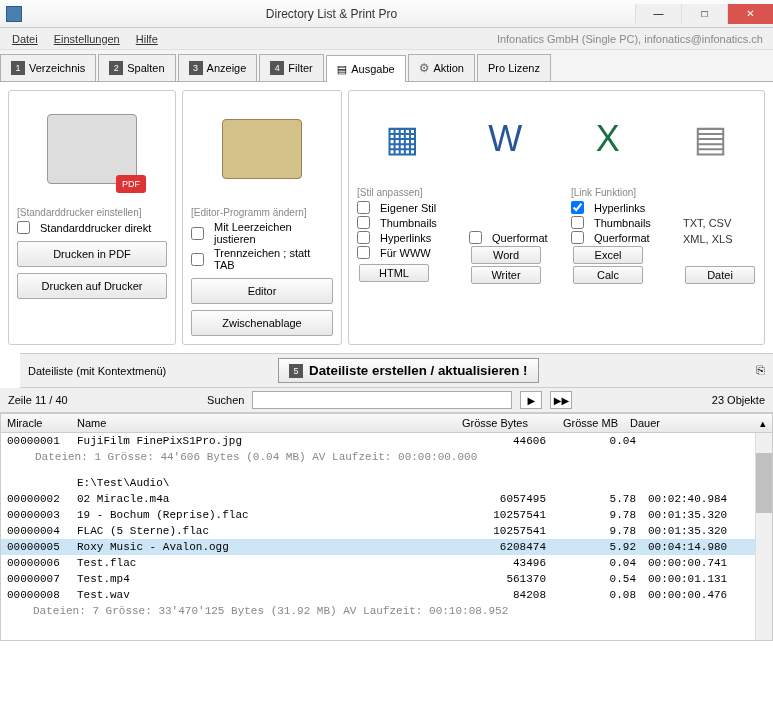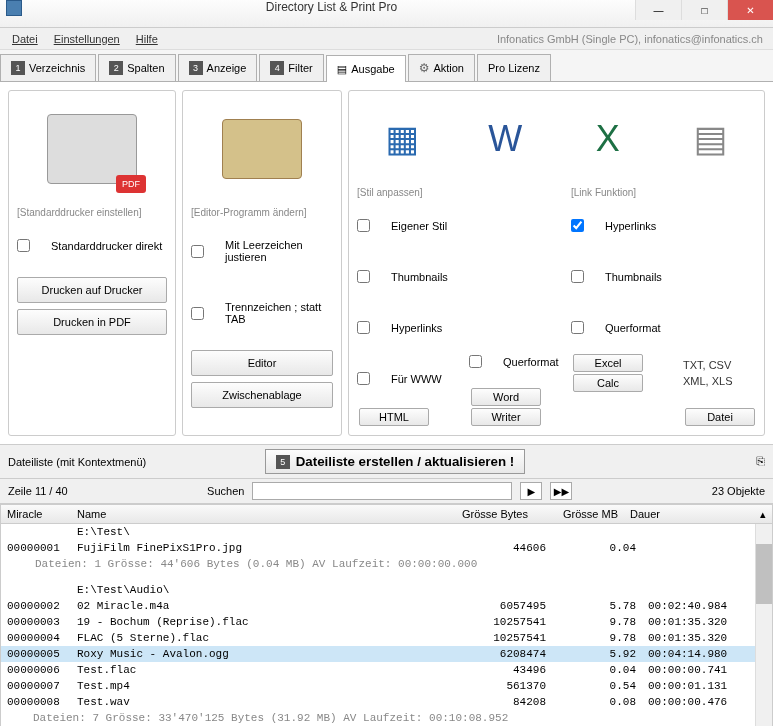--- a/index.html
+++ b/index.html
@@ -1,17 +1,17 @@
 <!DOCTYPE html>
 <html><head>
 <meta charset="utf-8">
 <style>
 * { box-sizing: border-box; margin: 0; padding: 0; }
 body { font-family: "Segoe UI", Tahoma, sans-serif; font-size: 11px; background: #fff; width: 773px; height: 726px; overflow: hidden; }
-.titlebar { height: 28px; background: linear-gradient(#fdfdfd,#f0f0f0); display: flex; border-bottom: 1px solid #ccc; }
+.titlebar { height: 28px; background: linear-gradient(#fdfdfd,#f0f0f0); display: flex; align-items: center; border-bottom: 1px solid #ccc; }
 .titlebar .icon { width: 16px; height: 16px; margin: 0 6px; background:#4a7fb0; border:1px solid #2a5a8a; }
 .titlebar .title { flex: 1; text-align: center; font-size: 12px; color: #333; }
 .winbtns { display: flex; }
 .winbtn { width: 46px; height: 20px; display:flex; align-items:center; justify-content:center; border-left:1px solid #ddd; background:#f0f0f0; font-size:10px; }
 .winbtn.close { background:#d9544f; color:#fff; }
 .menubar { height: 22px; display: flex; align-items: center; padding: 0 4px; background:#f0f0f0; border-bottom:1px solid #ddd; }
 .menubar .menu { padding: 2px 8px; text-decoration: underline; color:#333; }
 .menubar .spacer { flex:1; }
 .menubar .info { color:#888; font-size:11px; padding-right:6px; }
 .tabs { display:flex; background:#f5f5f5; border-bottom:1px solid #b0b0b0; padding-top:4px; }
@@ -21,30 +21,30 @@
 .gear { font-size:12px; color:#666; }
 .tabcontent { background:#fff; padding:8px; display:flex; gap:6px; }
 .panel { border:1px solid #ccc; border-radius:3px; padding:8px; display:flex; flex-direction:column; align-items:center; }
 .panel1 { width:168px; }
 .panel2 { width:160px; }
 .panel3 { flex:1; }
 .bigicon { width:110px; height:100px; margin-bottom:8px; display:flex; align-items:center; justify-content:center; }
 .printer { width:90px; height:70px; background:#ddd; border:1px solid #999; border-radius:4px; position:relative; }
 .printer::after { content:"PDF"; position:absolute; right:-10px; bottom:-10px; background:#d33; color:#fff; padding:4px 6px; font-size:9px; border-radius:3px; }
 .group-label { color:#888; font-size:10px; align-self:flex-start; margin-bottom:2px; }
-.chk { display:flex; align-items:center; gap:21px; font-size:11px; align-self:flex-start; margin:19px 0; }
+.chk { display:flex; align-items:center; gap:10px; font-size:11px; align-self:flex-start; margin:1px 0; }
 .chk input { width:13px; height:13px; }
 .btn { background:linear-gradient(#fdfdfd,#e8e8e8); border:1px solid #aaa; border-radius:2px; padding:6px 8px; font-size:11px; width:100%; margin-top:6px; text-align:center; }
 .btn.small { padding:2px 6px; width:auto; margin:1px 2px; min-width:60px; }
 .iconrow { display:flex; gap:12px; margin-bottom:8px; justify-content:space-around; width:100%; }
 .appicon { width:70px; height:80px; display:flex; align-items:center; justify-content:center; font-size:36px; }
 .cols { display:flex; gap:12px; width:100%; }
 .col { display:flex; flex-direction:column; }
 .txtlbl { font-size:11px; color:#333; margin:2px 0; }
-.midbar { background:#f0f0f0; border-top:1px solid #ccc; border-bottom:1px solid #ccc; padding:4px 8px; display:flex; align-items:center; gap:6px; }
+.midbar { background:#f0f0f0; border-top:1px solid #ccc; border-bottom:1px solid #ccc; padding:4px 8px; display:flex; align-items:center; gap:6px;margin-left:20px; }
 .midbar .label { font-size:11px; }
 .midbar .mainbtn { border:1px solid #999; background:linear-gradient(#fdfdfd,#e8e8e8); padding:4px 10px; display:flex; align-items:center; gap:6px; margin:0 auto; }
 .searchbar { background:#f0f0f0; padding:3px 8px; display:flex; align-items:center; gap:8px; border-bottom:1px solid #ccc; font-size:11px; }
 .searchbar input { border:1px solid #aaa; height:18px; padding:0 4px; width:260px; font-size:11px; }
 .navbtn { border:1px solid #aaa; background:#fff; width:22px; height:18px; font-size:10px; }
 .listhead { display:flex; background:linear-gradient(#fafafa,#e8e8e8); border:1px solid #ccc; font-size:11px; height:20px; align-items:center; }
 .listhead div, .row div { padding:1px 6px; }
 .c-num { width:70px; }
 .c-name { flex:1; }
 .c-bytes { width:110px; text-align:right; }
@@ -118,22 +118,22 @@
 <div class="tabcontent">
   <div class="panel panel1">
     <div class="bigicon">
         <div class="printer"></div>
       </div>
     <div class="group-label">[Standarddrucker einstellen]</div>
     <label class="chk">
         <input type="checkbox" style="">
         <span>Standarddrucker direkt</span>
       </label>
+    <button class="btn">Drucken in PDF</button>
     <button class="btn">Drucken auf Drucker</button>
-    <button class="btn">Drucken in PDF</button>
   </div>
 
   <div class="panel panel2">
     <div class="bigicon">
         <div class="folder-ico"></div>
       </div>
     <div class="group-label">[Editor-Programm ändern]</div>
     <label class="chk">
         <input type="checkbox" style="">
         <span>Mit Leerzeichen justieren</span>
@@ -230,24 +230,20 @@
 <div class="listhead">
   <div class="c-num">Miracle</div>
   <div class="c-name">Name</div>
   <div class="c-bytes">Grösse Bytes</div>
   <div class="c-mb">Grösse MB</div>
   <div class="c-dur">Dauer</div>
   <div class="c-scroll">▴</div>
 </div>
 
 <div class="listbody">
-  <div class="row path">
-      <div class="c-num"></div>
-      <div class="c-name">E:\Test\</div>
-    </div>
   <div class="row">
       <div class="c-num">00000001</div>
       <div class="c-name">FujiFilm FinePixS1Pro.jpg</div>
       <div class="c-bytes">44606</div>
       <div class="c-mb">0.04</div>
       <div class="c-dur"></div>
     </div>
   <div class="row summary">
       <div style="padding-left:8px">Dateien: 1    Grösse: 44'606 Bytes (0.04 MB)      AV Laufzeit: 00:00:00.000</div>
     </div>

